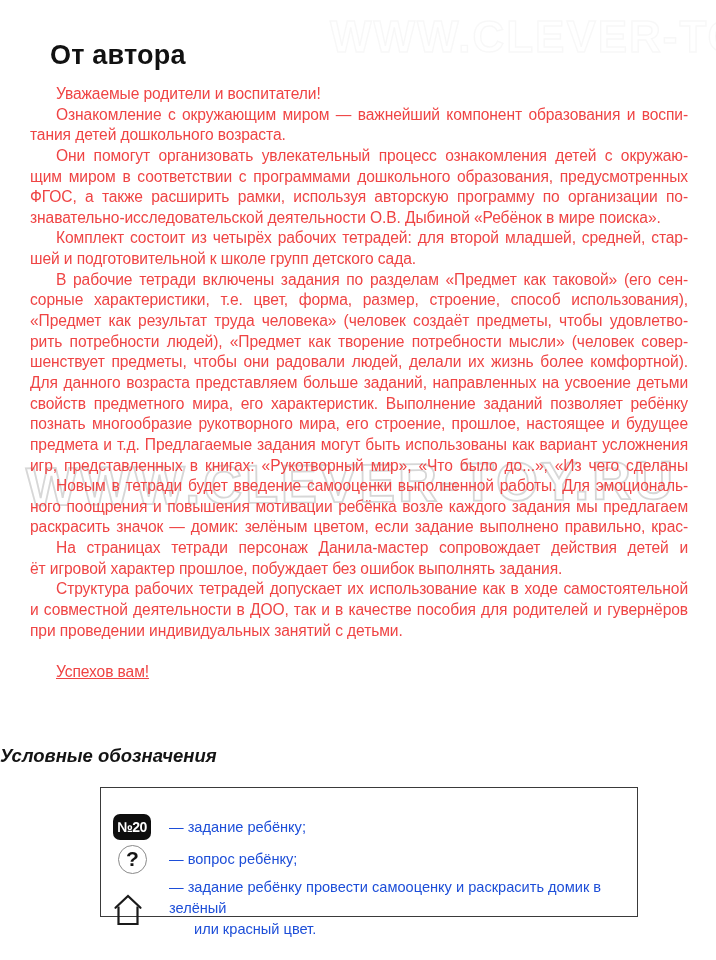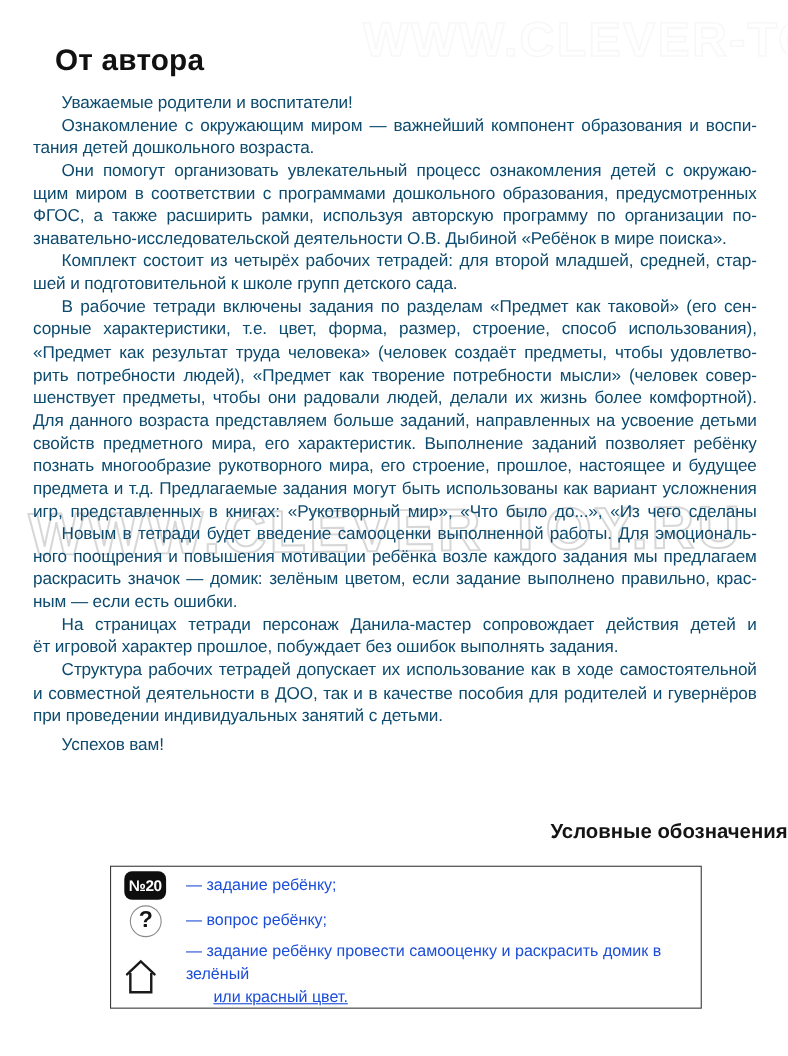--- a/index.html
+++ b/index.html
@@ -23,47 +23,47 @@
 
   
   .title {
     position:absolute; z-index:1; left:50px; top:40px; margin:0;
     font-size:27px; font-weight:bold; color:#111; letter-spacing:.2px;text-align:center;
   }
 
   
   .text {
     position:absolute; z-index:1; left:30px; top:84px; width:658px;
-    font-size:15.6px; line-height:20.65px; color:#0c4a6e; letter-spacing:-0.1px;
+    font-size:15.6px; line-height:20.65px; color:#ef4444; letter-spacing:-0.1px;
   }
   .para { margin:0; }
-  .para:last-child { margin-top:6px; }
+  .para:last-child { margin-top:21px;text-decoration:underline; }
   .line {
     height:20.65px; overflow:hidden;
     text-align:justify; text-align-last:justify; -moz-text-align-last:justify;
   }
   .line.last { text-align-last:left; -moz-text-align-last:left; }
   .line.first { text-indent:26px; }
 
   
   .legend-heading {
     position:absolute; z-index:1; left:0; top:745px; width:716px;
-    text-align:right; font-size:18.5px; font-weight:bold; color:#141414;
+    text-align:left; font-size:18.5px; font-weight:bold; color:#141414;font-style:italic;
   }
   .legend-box {
     position:absolute; z-index:1; left:100px; top:787px; width:538px; height:130px;
     border:1.5px solid #3a3a3a; background:#fff; box-sizing:border-box;
   }
   .legend-row { display:flex; align-items:center; }
-  .legend-row.r1 { margin-top:4px; }
+  .legend-row.r1 { margin-top:26px; }
   .legend-row.r2 { margin-top:5px; }
   .legend-row.r3 { margin-top:3px; align-items:center; }
   .icon-col { width:68px; box-sizing:border-box; padding-left:12px; flex:none; display:flex; }
   .legend-text { font-size:14.6px; line-height:21px; color:#1d4ed8; }
-  .legend-text .cont { padding-left:25px;text-decoration:underline; }
+  .legend-text .cont { padding-left:25px; }
 
   .badge {
     display:inline-flex; width:38px; height:26px; background:#0e0e0e; color:#fff;
     border-radius:7px; align-items:center; justify-content:center;
     font-weight:bold; font-size:14px; letter-spacing:-0.5px;
   }
   .qmark {
     display:flex; width:29px; height:29px; margin-left:5px; border:1.5px solid #8a8a8a;
     border-radius:50%; align-items:center; justify-content:center; box-sizing:border-box;
     font-size:21px; font-weight:bold; color:#141414; padding-bottom:2px;
@@ -107,21 +107,20 @@
         <div class="line">Для данного возраста представляем больше заданий, направленных на усвоение детьми</div>
         <div class="line">свойств предметного мира, его характеристик. Выполнение заданий позволяет ребёнку</div>
         <div class="line">познать многообразие рукотворного мира, его строение, прошлое, настоящее и будущее</div>
         <div class="line">предмета и т.д. Предлагаемые задания могут быть использованы как вариант усложнения</div>
         <div class="line">игр, представленных в книгах: «Рукотворный мир», «Что было до...», «Из чего сделаны</div>
       </div>
       <div class="para">
         <div class="line first">Новым в тетради будет введение самооценки выполненной работы. Для эмоциональ-</div>
         <div class="line">ного поощрения и повышения мотивации ребёнка возле каждого задания мы предлагаем</div>
         <div class="line">раскрасить значок — домик: зелёным цветом, если задание выполнено правильно, крас-</div>
-        <div class="line last">ным — если есть ошибки.</div>
       </div>
       <div class="para">
         <div class="line first">На страницах тетради персонаж Данила-мастер сопровождает действия детей и прида-</div>
         <div class="line last">ёт игровой характер прошлое, побуждает без ошибок выполнять задания.</div>
       </div>
       <div class="para">
         <div class="line first">Структура рабочих тетрадей допускает их использование как в ходе самостоятельной</div>
         <div class="line">и совместной деятельности в ДОО, так и в качестве пособия для родителей и гувернёров</div>
         <div class="line last">при проведении индивидуальных занятий с детьми.</div>
       </div>

